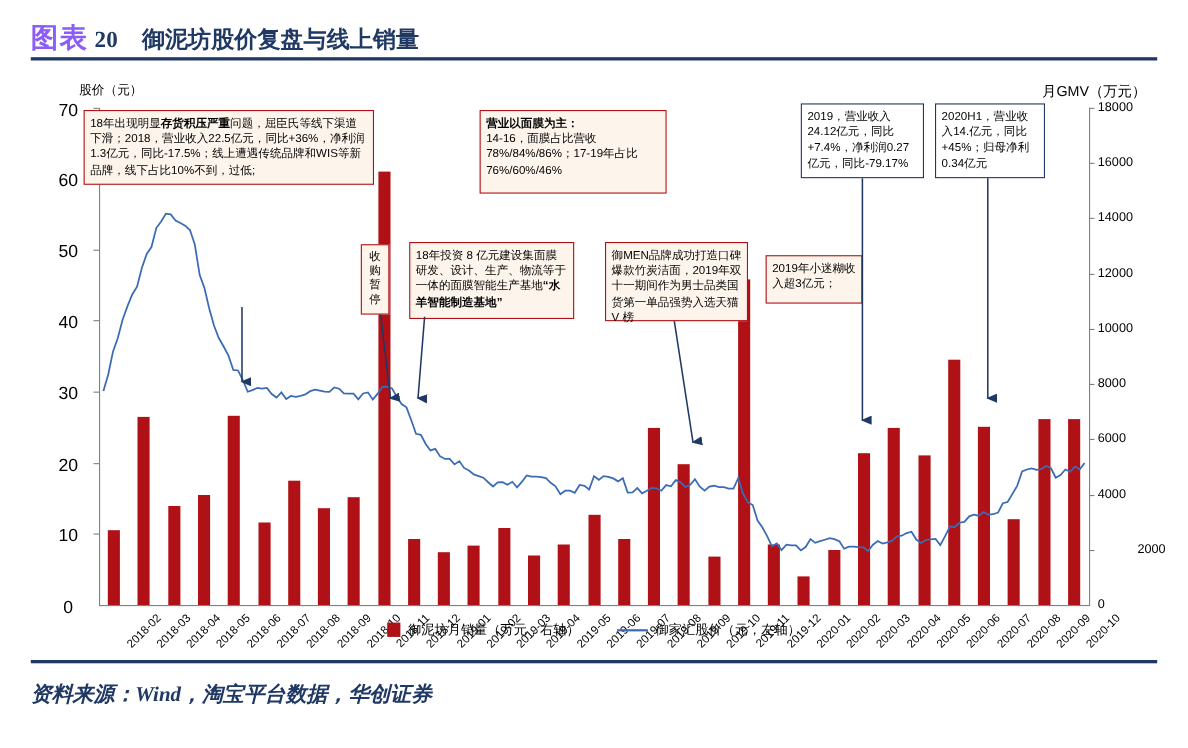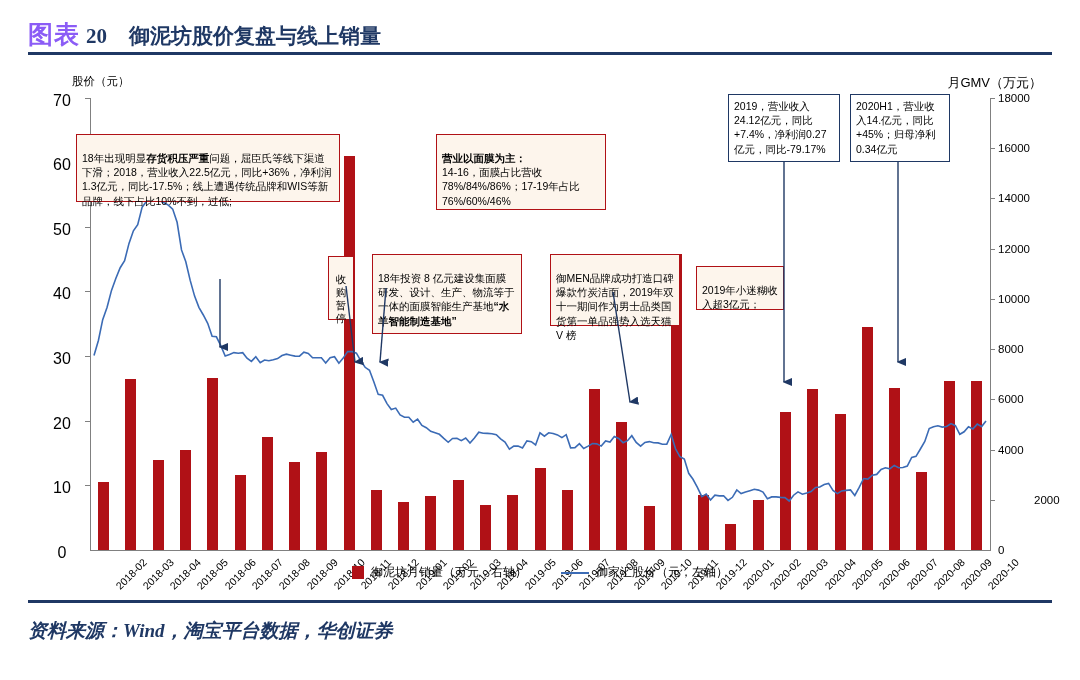--- a/index.html
+++ b/index.html
@@ -30,21 +30,21 @@
   .ytick{position:absolute;font-size:16px;color:#000;text-align:center;width:40px;}
   .ytick-r{position:absolute;font-size:11.5px;color:#000;text-align:left;width:48px;}
   .tickmark{position:absolute;width:5px;height:1px;background:#808080;}
 
   .xtick{position:absolute;font-size:10.5px;color:#000;transform-origin:right top;transform:rotate(-45deg);white-space:nowrap;text-align:right;}
 
   .bar{position:absolute;background:#B01116;bottom:0;}
   .line-svg{position:absolute;left:0;top:0;}
 
   
-  .note{position:absolute;border:1px solid #B01116;background:#FDF5EC;font-size:10.5px;line-height:1.35;color:#000;padding:16px 5px;box-sizing:border-box;margin-top:34px;}
+  .note{position:absolute;border:1px solid #B01116;background:#FDF5EC;font-size:10.5px;line-height:1.35;color:#000;padding:4px 5px;box-sizing:border-box;}
   .note b{font-weight:bold;}
   .note-plain{position:absolute;border:1px solid #1F3864;background:#ffffff;font-size:10.5px;line-height:1.35;color:#000;padding:4px 5px;box-sizing:border-box;}
   .note-center{text-align:center;}
 
   
   .legend{position:absolute;left:0;top:502px;width:1024px;display:flex;justify-content:center;align-items:center;gap:34px;font-size:12px;color:#000;}
   .lg-item{display:flex;align-items:center;gap:7px;}
   .lg-swatch{width:12px;height:13px;background:#B01116;display:inline-block;}
   .lg-line{width:28px;height:0;border-top:2px solid #3B6BB5;display:inline-block;}
 </style>
@@ -184,21 +184,21 @@
 
     <div class="note" style="left:48px;top:38px;width:264px;height:68px;">
       18年出现明显<b>存货积压严重</b>问题，屈臣氏等线下渠道下滑；2018，营业收入22.5亿元，同比+36%，净利润1.3亿元，同比-17.5%；线上遭遇传统品牌和WIS等新品牌，线下占比10%不到，过低;
     </div>
 
 
     <div class="note note-center" style="left:300px;top:160px;width:26px;height:64px;line-height:1.25;">
       收购暂停
     </div>
 
-    <div class="note" style="left:344px;top:158px;width:150px;height:80px;">
+    <div class="note" style="left:344px;top:158px;width:150px;height:70px;">
       18年投资 8 亿元建设集面膜研发、设计、生产、物流等于一体的面膜智能生产基地<b>“水羊智能制造基地”</b>
     </div>
 
     <div class="note" style="left:408px;top:38px;width:170px;height:76px;">
       <b>营业以面膜为主：</b><br>14-16，面膜占比营收78%/84%/86%；17-19年占比76%/60%/46%
     </div>
 
     <div class="note" style="left:522px;top:158px;width:130px;height:72px;">
       御MEN品牌成功打造口碑爆款竹炭洁面，2019年双十一期间作为男士品类国货第一单品强势入选天猫 V 榜
     </div>

